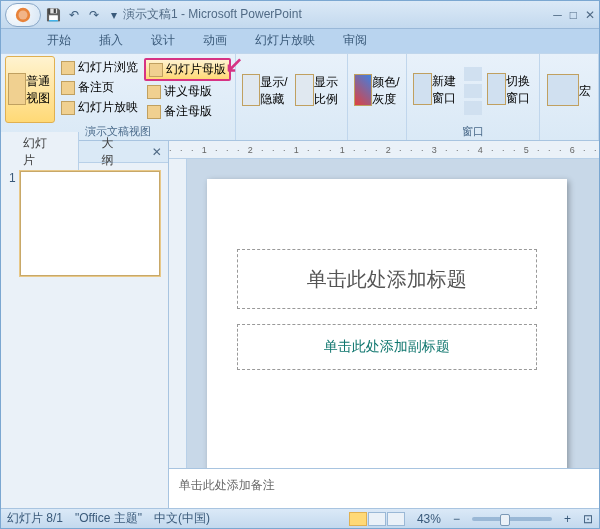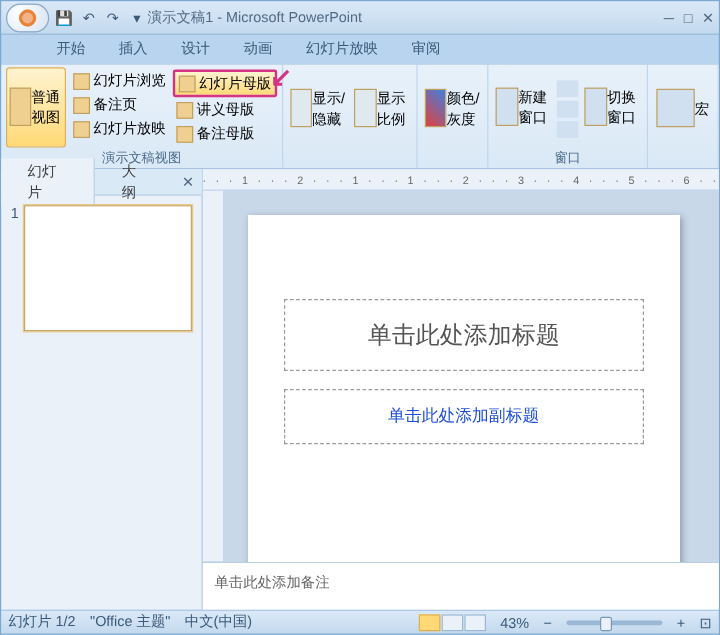--- a/index.html
+++ b/index.html
@@ -37,21 +37,21 @@
 .thumb-num{color:#3a5a7a;font-size:12px}
 .thumb{width:140px;height:105px;background:#fff;border:1px solid #c8a868;box-shadow:0 0 0 1px #e8c888}
 .right-area{flex:1;display:flex;flex-direction:column;background:#c8d8e8}
 .hruler{height:18px;background:#eaf1f8;border-bottom:1px solid #b8d0e8;font-size:9px;color:#666;text-align:center;line-height:18px;letter-spacing:8px;overflow:hidden}
 .edit-row{flex:1;display:flex}
 .vruler{width:18px;background:#eaf1f8;border-right:1px solid #b8d0e8}
 .slide-area{flex:1;background:#c8d8e8;position:relative;overflow:auto}
 .slide{position:absolute;left:20px;top:20px;width:360px;height:317px;background:#fff;box-shadow:2px 2px 6px rgba(0,0,0,.3)}
 .ph{position:absolute;border:1px dashed #999;display:flex;align-items:center;justify-content:center;color:#555}
 .ph.title{left:30px;top:70px;width:300px;height:60px;font-size:20px}
-.ph.sub{left:30px;top:145px;width:300px;height:46px;font-size:14px;color:#1d4ed8}
+.ph.sub{left:30px;top:145px;width:300px;height:46px;font-size:14px;color:#0f766e}
 .notes{height:40px;background:#fff;border-top:1px solid #a8c4e0;padding:8px 10px;color:#666}
 .status{height:20px;background:linear-gradient(#dbe9f7,#c3d9ee);border-top:1px solid #a8c4e0;display:flex;align-items:center;padding:0 6px;gap:12px;color:#3a5a7a;font-size:11px}
 .status .spacer{flex:1}
 .view-btns{display:flex;gap:1px}
 .vb{width:18px;height:14px;border:1px solid #9ab8d6;background:#eaf1f8}
 .vb.active{background:#ffd976;border-color:#e0b050}
 .zoom-slider{width:80px;height:4px;background:#9ab8d6;position:relative;border-radius:2px}
 .zoom-slider::after{content:"";position:absolute;left:35%;top:-3px;width:8px;height:10px;background:#eaf1f8;border:1px solid #7a98b6;border-radius:2px}
 </style>
 </head>
@@ -202,21 +202,21 @@
           <div class="ph sub">单击此处添加副标题</div>
         </div>
       </div>
 
     </div>
     <div class="notes">单击此处添加备注</div>
   </div>
 </div>
 
 <div class="status">
-  <span>幻灯片 1/2</span>
+  <span>幻灯片 8/1</span>
   <span>"Office 主题"</span>
   <span>中文(中国)</span>
   <span class="spacer"></span>
   <div class="view-btns">
     <div class="vb active"></div>
     <div class="vb"></div>
     <div class="vb"></div>
   </div>
   <span>43%</span>
   <span>−</span>

